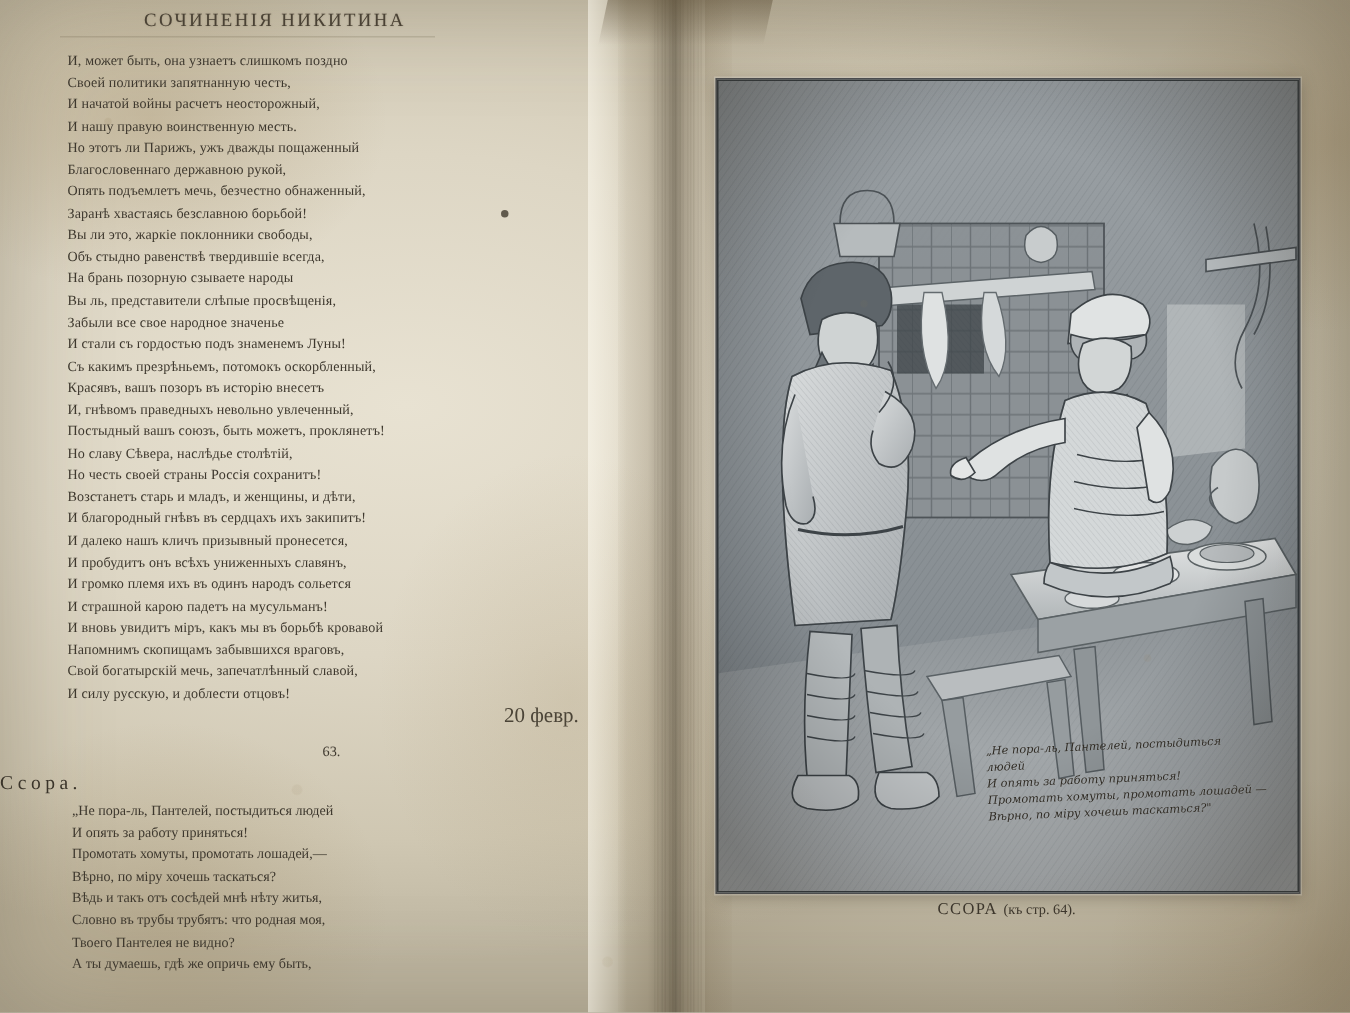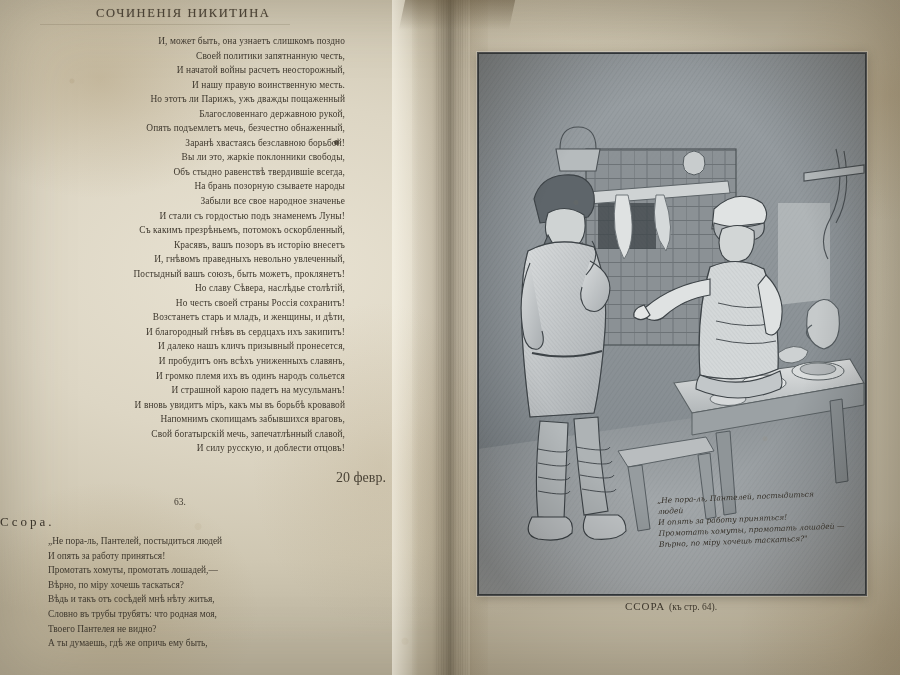--- a/index.html
+++ b/index.html
@@ -66,30 +66,29 @@
     font-variant:small-caps;letter-spacing:1.6px;
     font-size:12.5px;color:#4a4235;
     font-family:"Liberation Serif", serif;
     text-shadow:0 0 1px rgba(120,108,86,.5);
   }
   .head-rule{position:absolute;left:40px;top:24px;width:250px;height:1px;background:rgba(90,78,58,.18);}
   .poem{
     position:absolute;left:45px;top:34px;width:300px;
     font-size:9.4px;line-height:14.55px;color:#3e382e;
     letter-spacing:.1px;
-    text-align:right;
   }
   .poem div{white-space:nowrap;}
   .date{
     position:absolute;left:336px;top:470px;
     font-size:14px;color:#4b4437;
   }
   .num63{
     position:absolute;left:0;top:497px;width:360px;text-align:center;
-    font-size:9.5px;color:#403a30;
+    font-size:9.5px;color:#403a30;padding-left:41px;
   }
   .sec-title{
     position:absolute;left:0;top:514px;width:360px;
     font-size:13px;letter-spacing:3px;color:#3a342a;
   }
   .poem2{
     position:absolute;left:48px;top:534px;width:300px;
     font-size:9.4px;line-height:14.6px;color:#3e382e;
   }
   .poem2 div{white-space:nowrap;}
@@ -147,20 +146,21 @@
         <div>Своей политики запятнанную честь,</div>
         <div>И начатой войны расчетъ неосторожный,</div>
         <div>И нашу правую воинственную месть.</div>
         <div>Но этотъ ли Парижъ, ужъ дважды пощаженный</div>
         <div>Благословеннаго державною рукой,</div>
         <div>Опять подъемлетъ мечь, безчестно обнаженный,</div>
         <div>Заранѣ хвастаясь безславною борьбой!</div>
         <div>Вы ли это, жаркіе поклонники свободы,</div>
         <div>Объ стыдно равенствѣ твердившіе всегда,</div>
         <div>На брань позорную сзываете народы</div>
+        <div>Вы ль, представители слѣпые просвѣщенія,</div>
         <div>Забыли все свое народное значенье</div>
         <div>И стали съ гордостью подъ знаменемъ Луны!</div>
         <div>Съ какимъ презрѣньемъ, потомокъ оскорбленный,</div>
         <div>Красявъ, вашъ позоръ въ исторію внесетъ</div>
         <div>И, гнѣвомъ праведныхъ невольно увлеченный,</div>
         <div>Постыдный вашъ союзъ, быть можетъ, проклянетъ!</div>
         <div>Но славу Сѣвера, наслѣдье столѣтій,</div>
         <div>Но честь своей страны Россія сохранитъ!</div>
         <div>Возстанетъ старь и младъ, и женщины, и дѣти,</div>
         <div>И благородный гнѣвъ въ сердцахъ ихъ закипитъ!</div>

